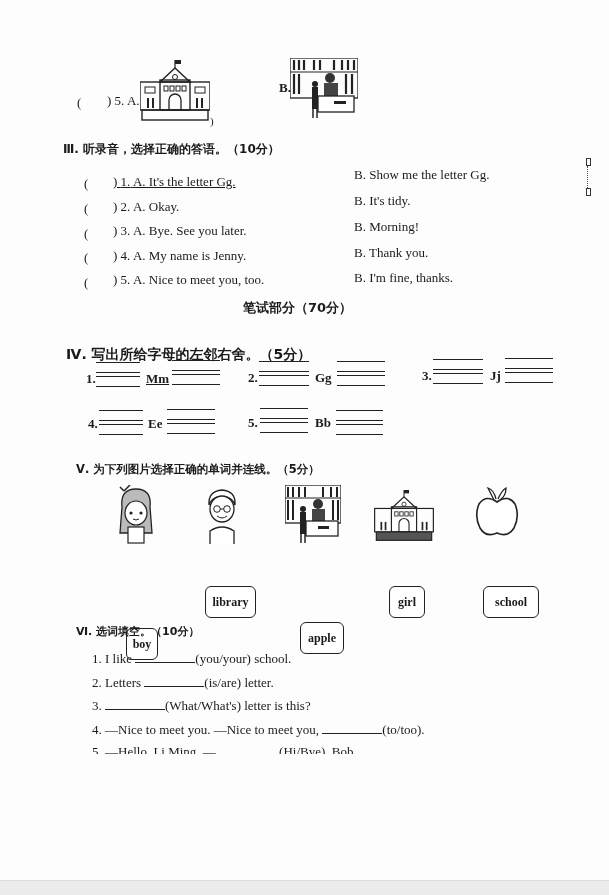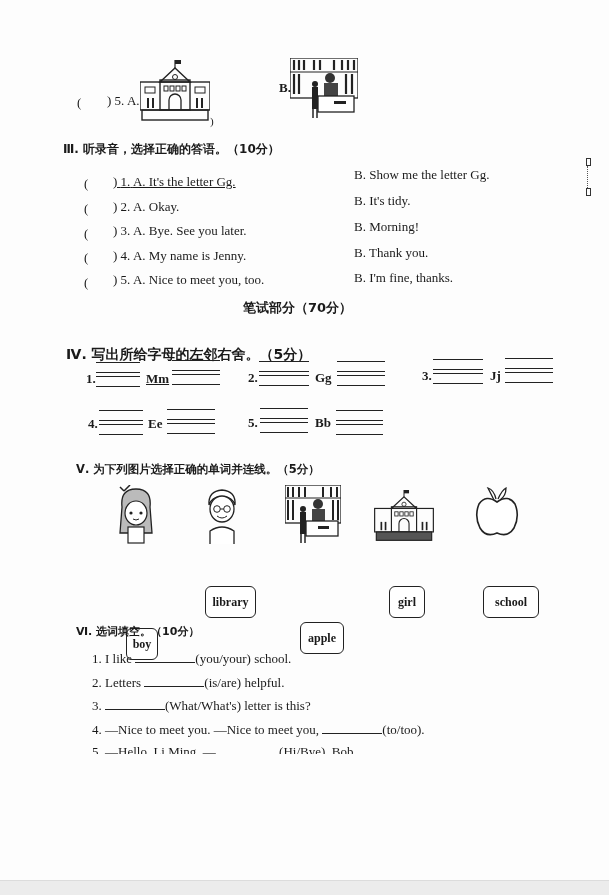--- a/index.html
+++ b/index.html
@@ -271,21 +271,21 @@
   <div class="wordbox" style="left:300px;top:586px;width:42px;margin-top:36px;">apple</div>
   <div class="wordbox" style="left:389px;top:586px;width:34px;">girl</div>
   <div class="wordbox" style="left:483px;top:586px;width:54px;">school</div>
 
   <div class="abs sans-h" style="left:76px;top:624px;font-size:11px;">Ⅵ. 选词填空。（10分）</div>
 
   <div class="abs serif" style="left:92px;top:651px;">
     <span>1. I like </span><span class="blank" style="width:60px;"></span><span>(you/your) school.</span>
   </div>
   <div class="abs serif" style="left:92px;top:675px;">
-    <span>2. Letters </span><span class="blank" style="width:60px;"></span><span>(is/are) helpful.</span>
+    <span>2. Letters </span><span class="blank" style="width:60px;"></span><span>(is/are) letter.</span>
   </div>
   <div class="abs serif" style="left:92px;top:698px;">
     <span>3. </span><span class="blank" style="width:60px;"></span><span>(What/What's) letter is this?</span>
   </div>
   <div class="abs serif" style="left:92px;top:722px;">
     <span>4. —Nice to meet you.   —Nice to meet you, </span><span class="blank" style="width:60px;"></span><span>(to/too).</span>
   </div>
   <div class="abs serif" style="left:92px;top:744px;height:10px;overflow:hidden;">
     <span>5. —Hello, Li Ming.   — </span><span class="blank" style="width:60px;"></span><span>(Hi/Bye), Bob.</span>
   </div>

